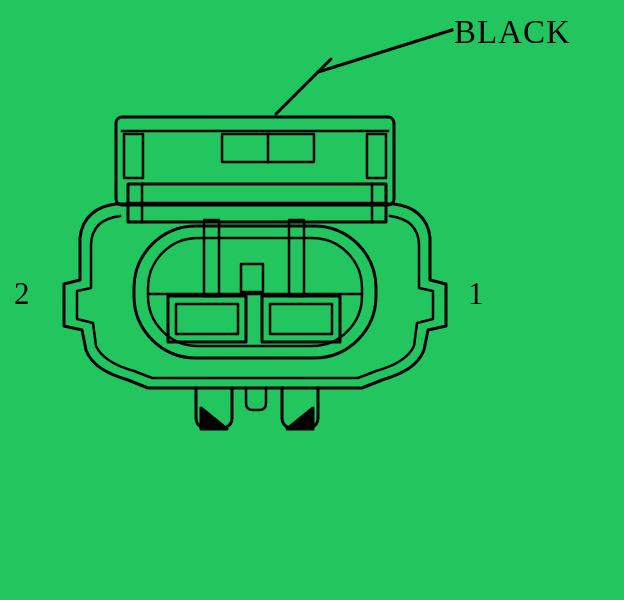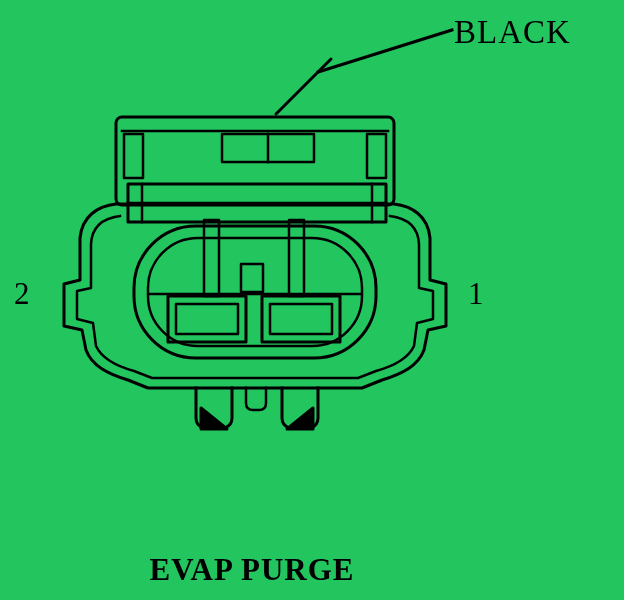--- a/index.html
+++ b/index.html
@@ -117,15 +117,14 @@
     </g>
   </svg>
 
   <div class="callout-label">BLACK</div>
 
   <div class="pin-label pin-left">2</div>
 
   <div class="pin-label pin-right">1</div>
 
 
-  <div class="title-block title-line2">EVAP PURGE</div>
 
 </div>
 
 </body></html>

